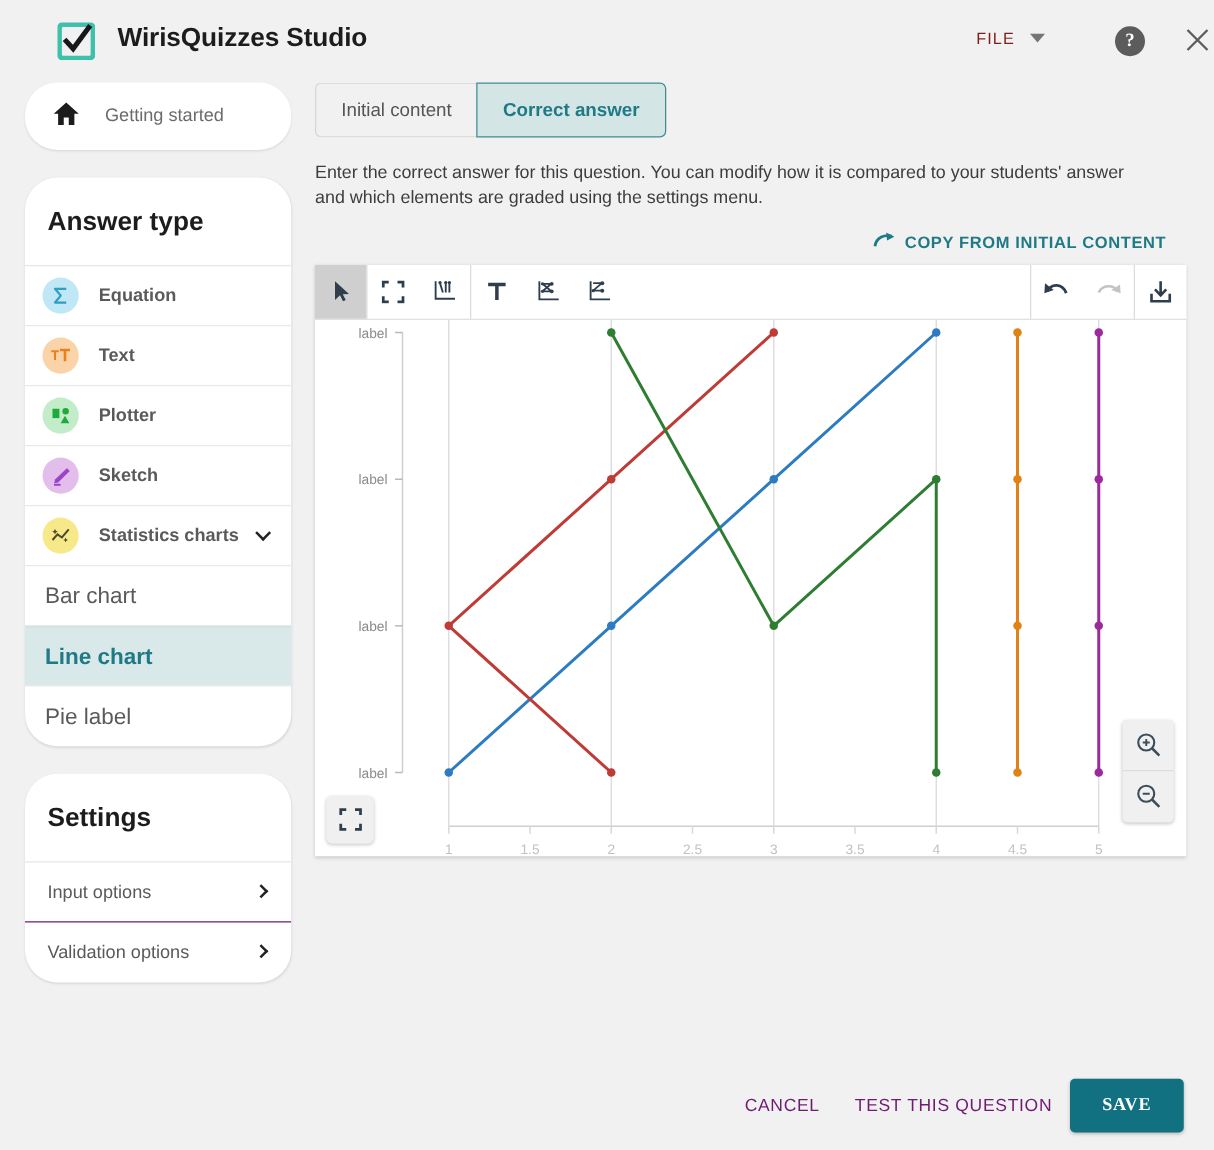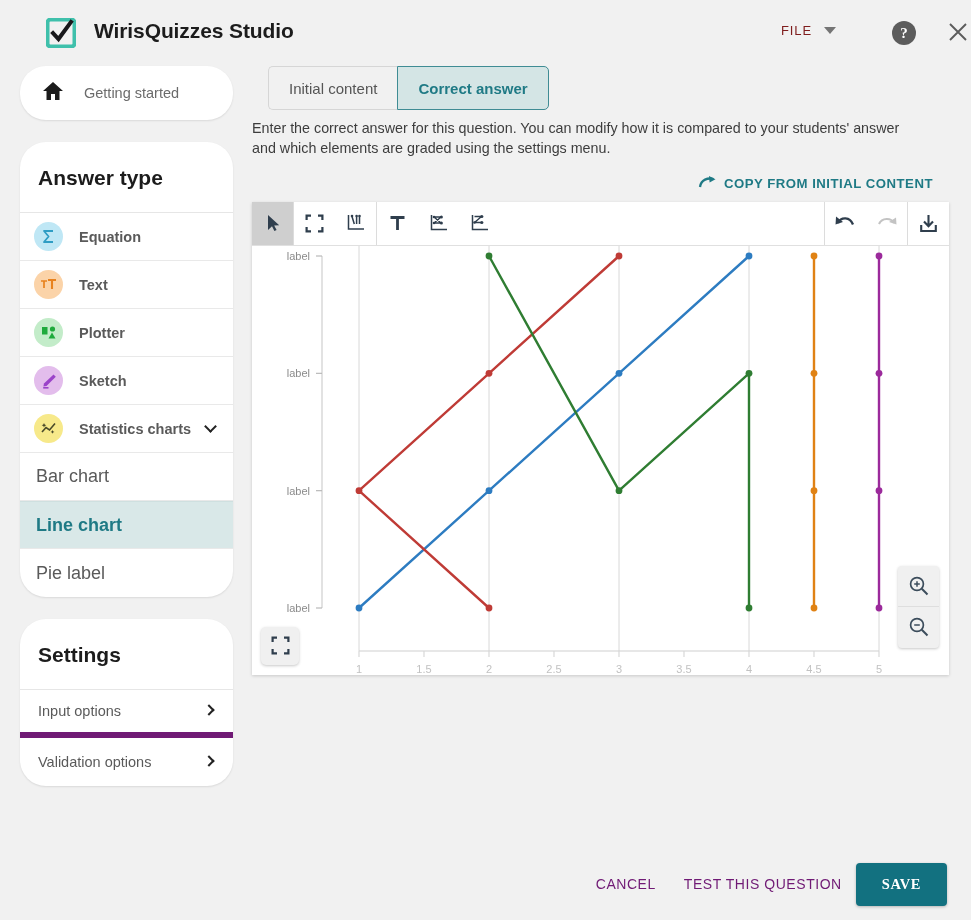--- a/index.html
+++ b/index.html
@@ -100,40 +100,40 @@
     border-bottom: 1px solid #e9e9e9; cursor: pointer;
   }
   .sub-row:last-child { border-bottom: none; }
   .sub-row.active {
     background: #d9e8e8; color: #1f7a85; font-weight: bold;
     border-top: 1px solid #cfe0e0;
   }
   .settings-row {
     height: 48px; display: flex; align-items: center; padding-left: 18px;
     font-size: 14.5px; color: #5a5a5a;
-    border-bottom: 6px solid #701a75; cursor: pointer; position: relative;
+    border-bottom: 1px solid #701a75; cursor: pointer; position: relative;
   }
   .settings-row:last-child { border-bottom: none; }
 
   
   .main { position: absolute; left: 252px; top: 66px; width: 700px; }
-  .tabs { display: flex; height: 44px; margin-left: 16px; }
+  .tabs { display: flex; height: 44px; }
   .tab {
     height: 44px; padding: 0 20px;
     display: flex; align-items: center; justify-content: center;
     font-size: 15px; color: #555; cursor: pointer;
     border: 1px solid #d6d6d6; background: #f1f1f1;
   }
   .tab:first-child { border-radius: 5px 0 0 5px; border-right: none; }
   .tab.active {
     background: #d4e5e5; color: #1f7a85; font-weight: bold;
     border: 1px solid #3f8c94; border-radius: 0 5px 5px 0;
   }
   .desc {
-    margin-top: 8px; font-size: 14.3px; color: #3d3d3d;
+    margin-top: 18px; font-size: 14.3px; color: #3d3d3d;
     line-height: 1.42; width: 660px;
   }
   .copy-link {
     margin-top: 16px; text-align: right; width: 681px;
     color: #1f7a85; font-size: 13.2px; font-weight: bold;
     letter-spacing: 0.5px; cursor: pointer;
     display: flex; align-items: center; justify-content: flex-end; gap: 7px;
   }
 
   

